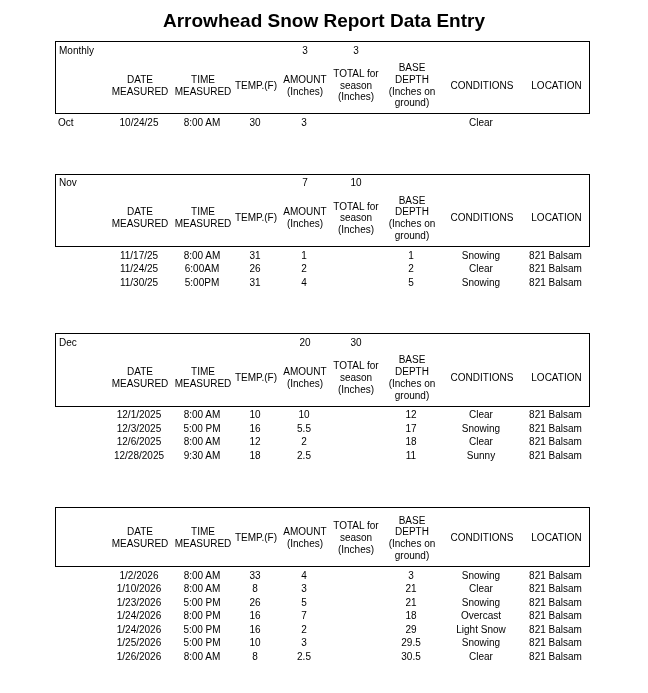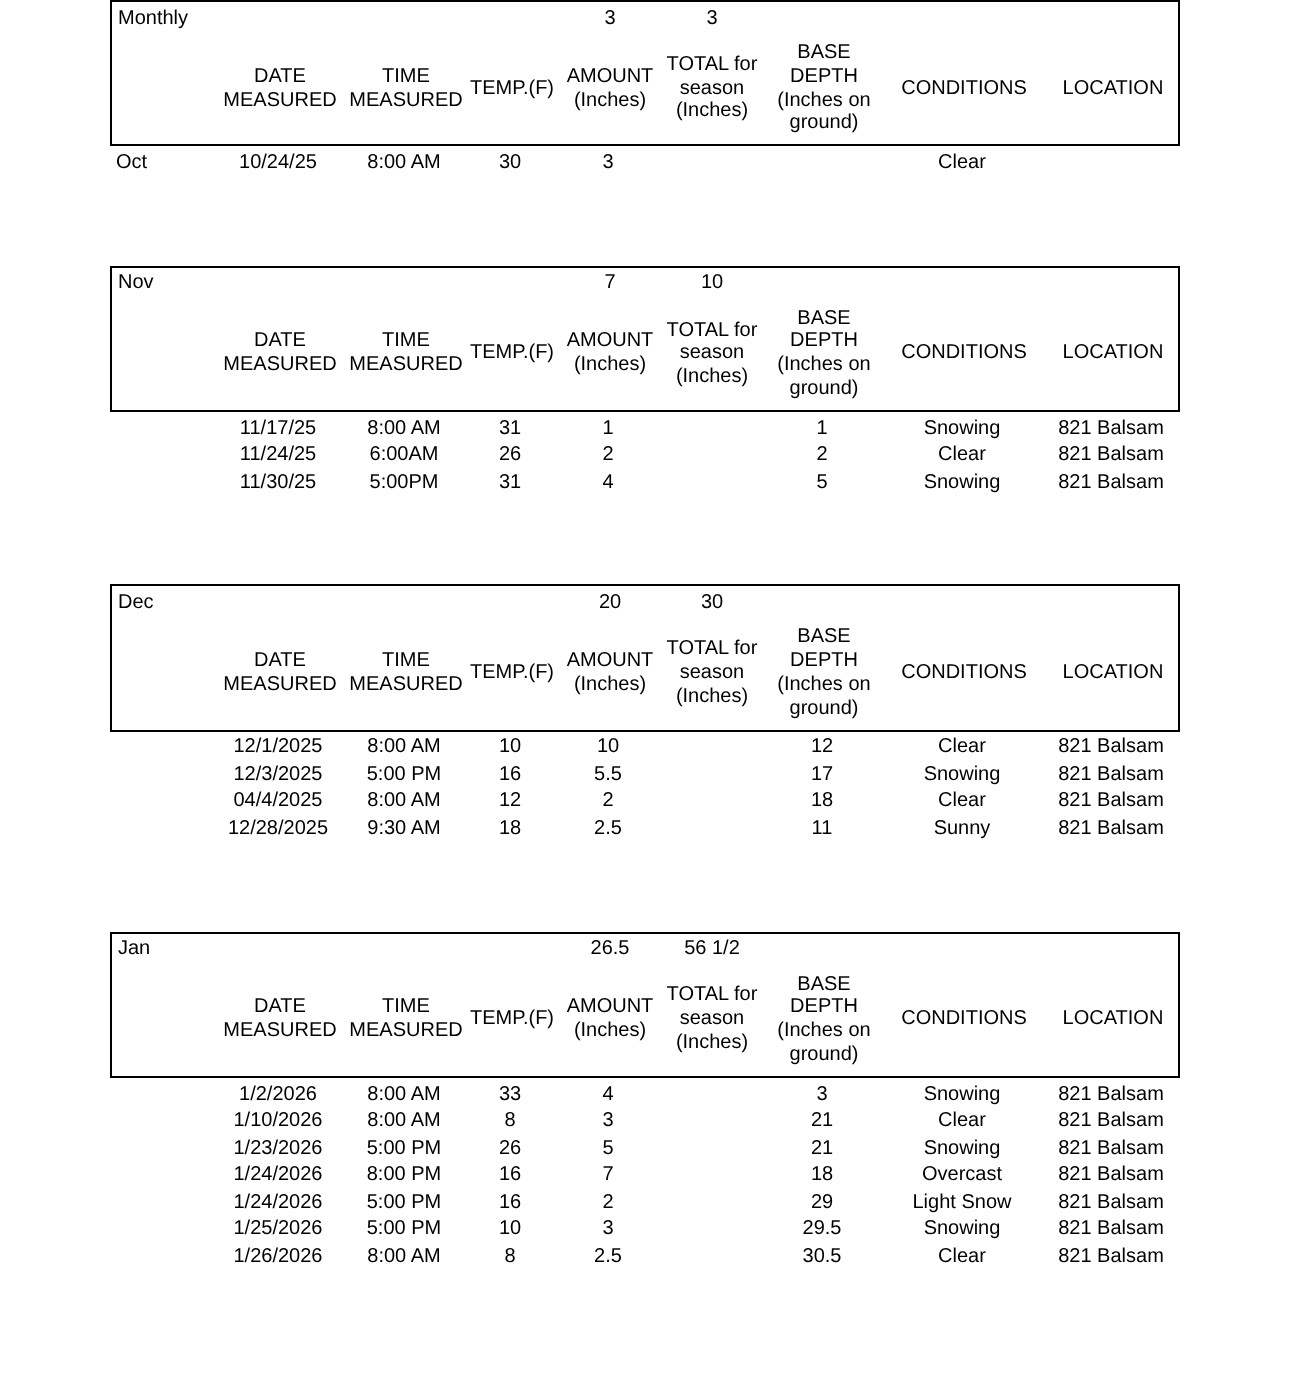--- a/index.html
+++ b/index.html
@@ -36,20 +36,21 @@
   .totals { min-height: 13px; align-items: center; }
   .hdrrow { margin-top: 5px; align-items: center; }
   .hdr { white-space: pre-line; }
   .rows { width: 535px; margin-left: 55px; margin-top: 2px; }
   .datarow { height: 13.5px; align-items: center; }
 </style>
 </head>
 <body>
 
 <div class="page">
+  <h1 class="title">Arrowhead Snow Report Data Entry</h1>
   <div class="sections">
       <div class="section">
         <div class="box">
           <div class="grid totals">
             <div class="c month">Monthly</div>
             <div class="c"></div>
             <div class="c"></div>
             <div class="c"></div>
             <div class="c">3</div>
             <div class="c">3</div>
@@ -211,21 +212,21 @@
             <div class="c">5:00 PM</div>
             <div class="c">16</div>
             <div class="c">5.5</div>
             <div class="c"></div>
             <div class="c">17</div>
             <div class="c">Snowing</div>
             <div class="c">821 Balsam</div>
           </div>
           <div class="grid datarow">
             <div class="c month"></div>
-            <div class="c">04/4/2025</div>
+            <div class="c">12/6/2025</div>
             <div class="c">8:00 AM</div>
             <div class="c">12</div>
             <div class="c">2</div>
             <div class="c"></div>
             <div class="c">18</div>
             <div class="c">Clear</div>
             <div class="c">821 Balsam</div>
           </div>
           <div class="grid datarow">
             <div class="c month"></div>
@@ -235,31 +236,20 @@
             <div class="c">2.5</div>
             <div class="c"></div>
             <div class="c">11</div>
             <div class="c">Sunny</div>
             <div class="c">821 Balsam</div>
           </div>
         </div>
       </div>
       <div class="section">
         <div class="box">
-          <div class="grid totals">
-            <div class="c month">Jan</div>
-            <div class="c"></div>
-            <div class="c"></div>
-            <div class="c"></div>
-            <div class="c">26.5</div>
-            <div class="c">56 1/2</div>
-            <div class="c"></div>
-            <div class="c"></div>
-            <div class="c"></div>
-          </div>
           <div class="grid hdrrow">
             <div class="c"></div>
             <div class="c hdr">DATE
 MEASURED</div>
             <div class="c hdr">TIME
 MEASURED</div>
             <div class="c hdr">TEMP.(F)</div>
             <div class="c hdr">AMOUNT
 (Inches)</div>
             <div class="c hdr">TOTAL for

